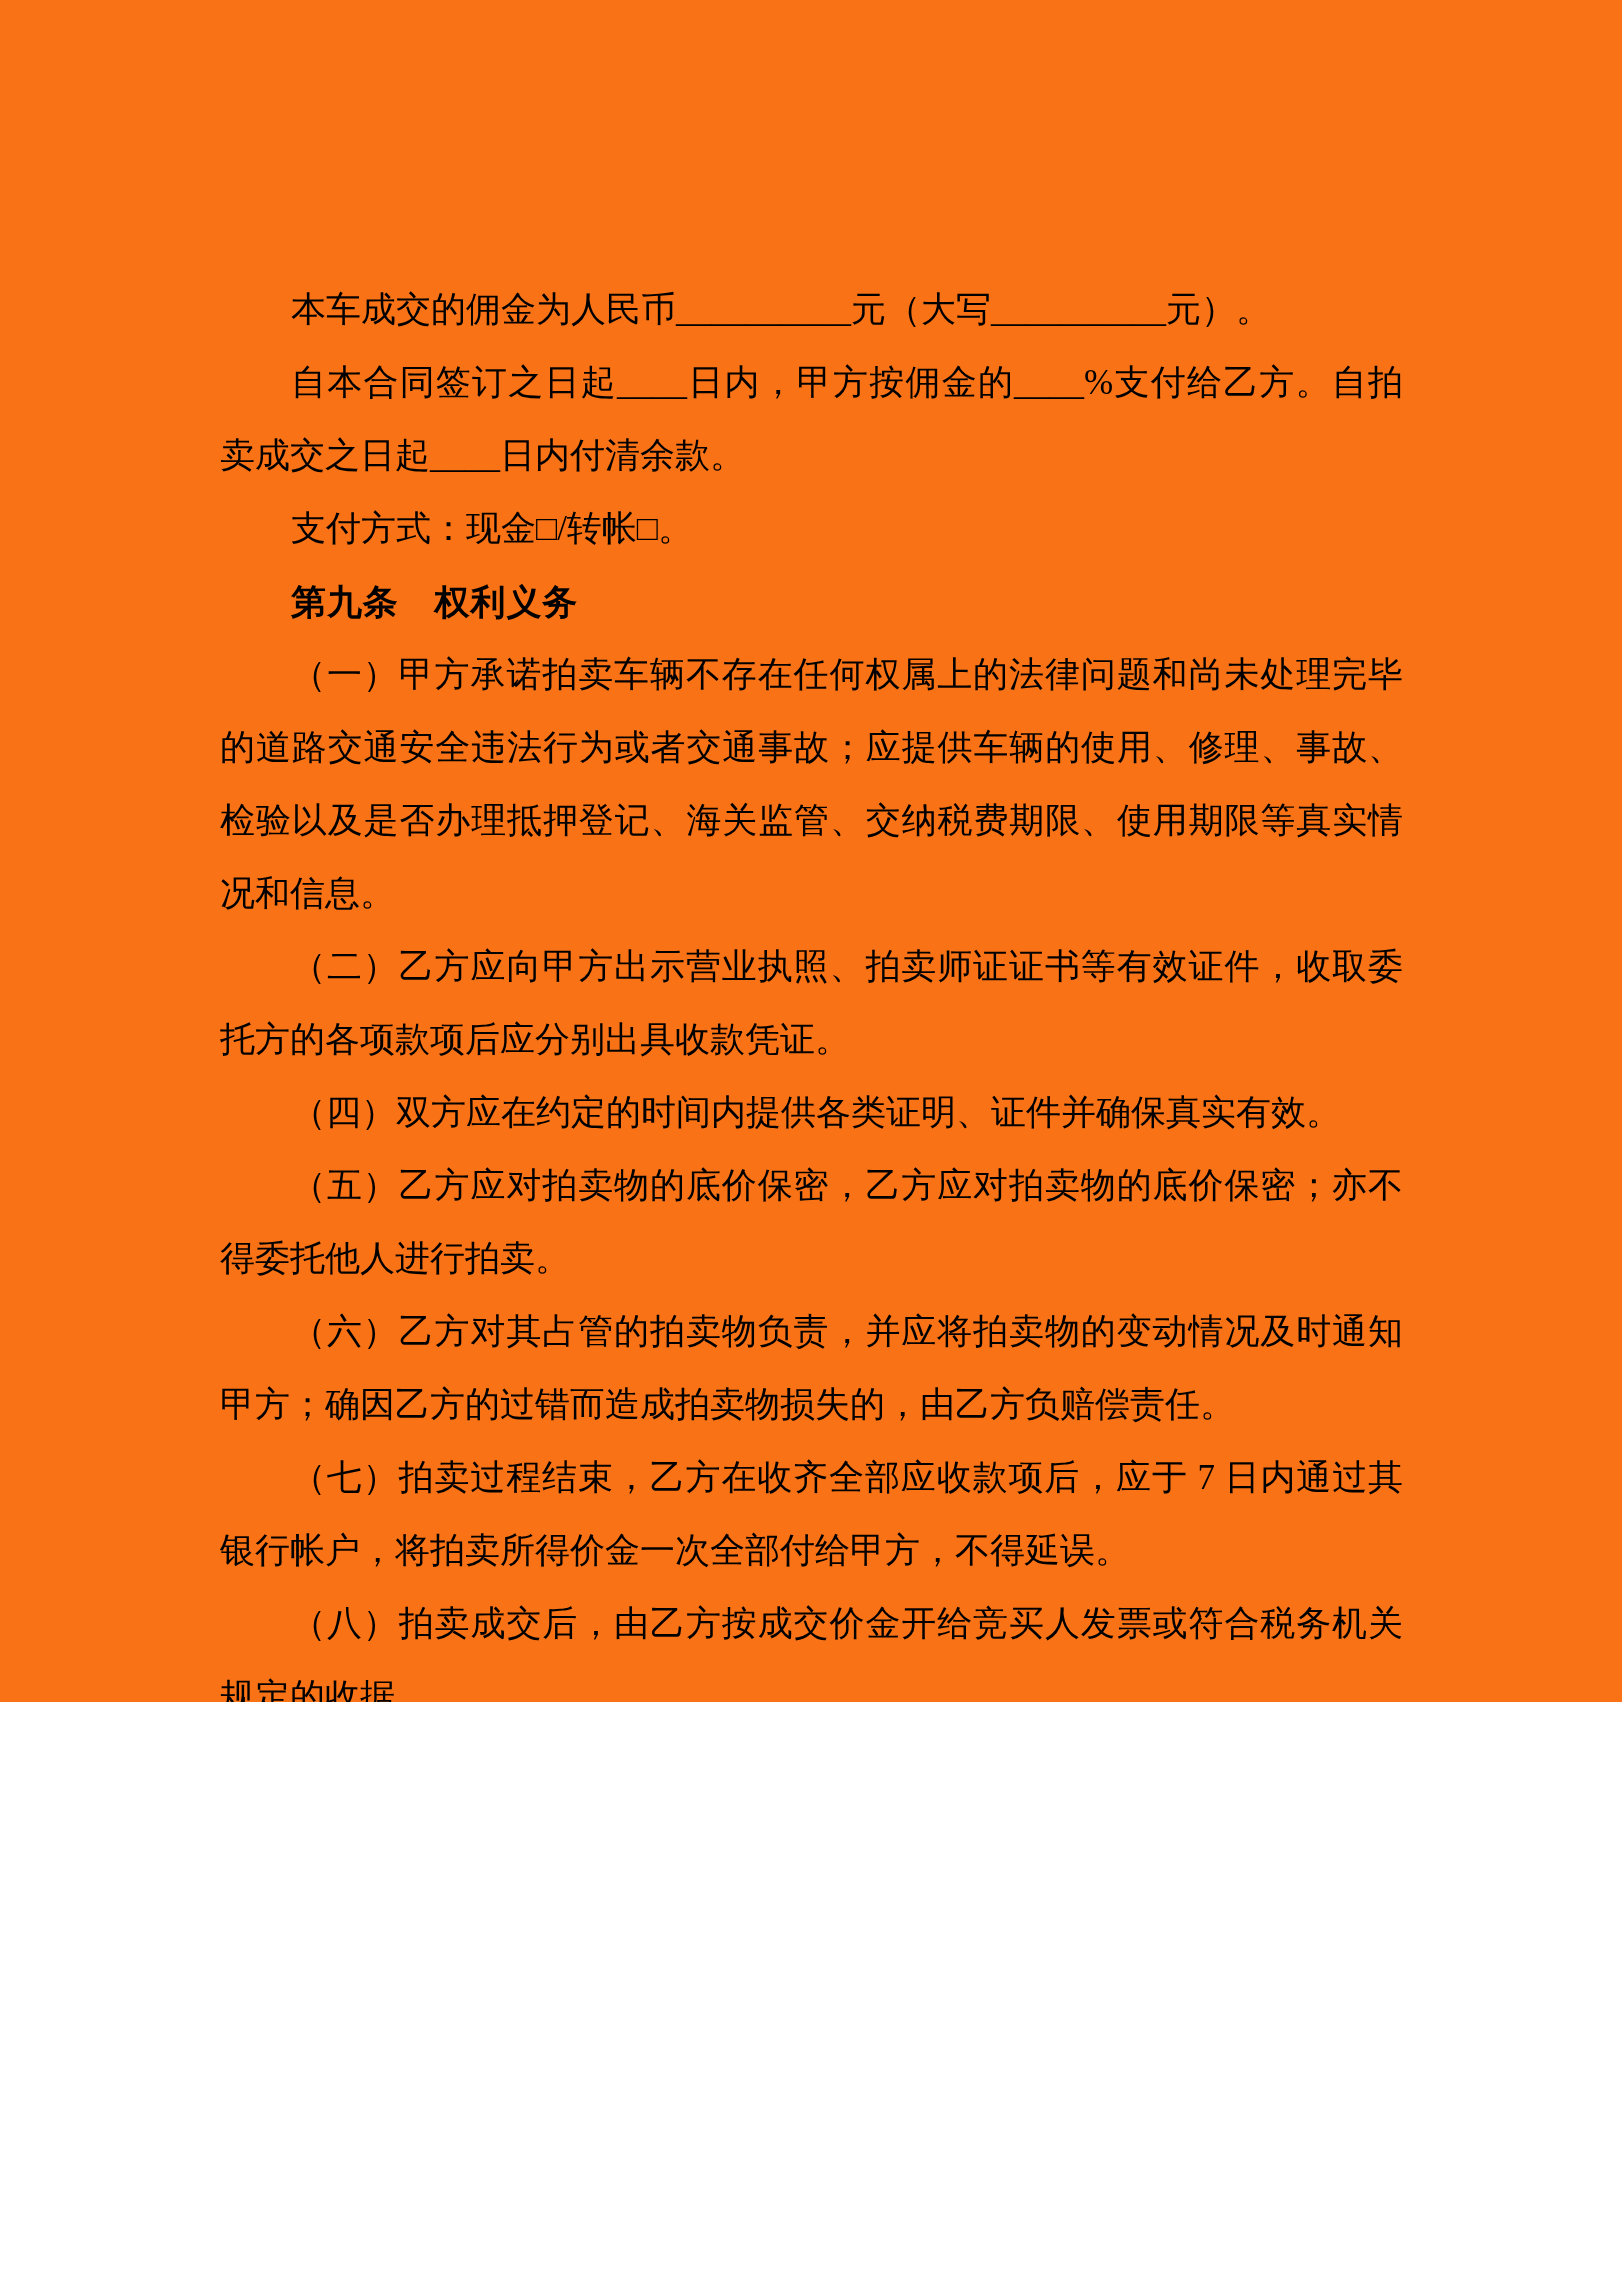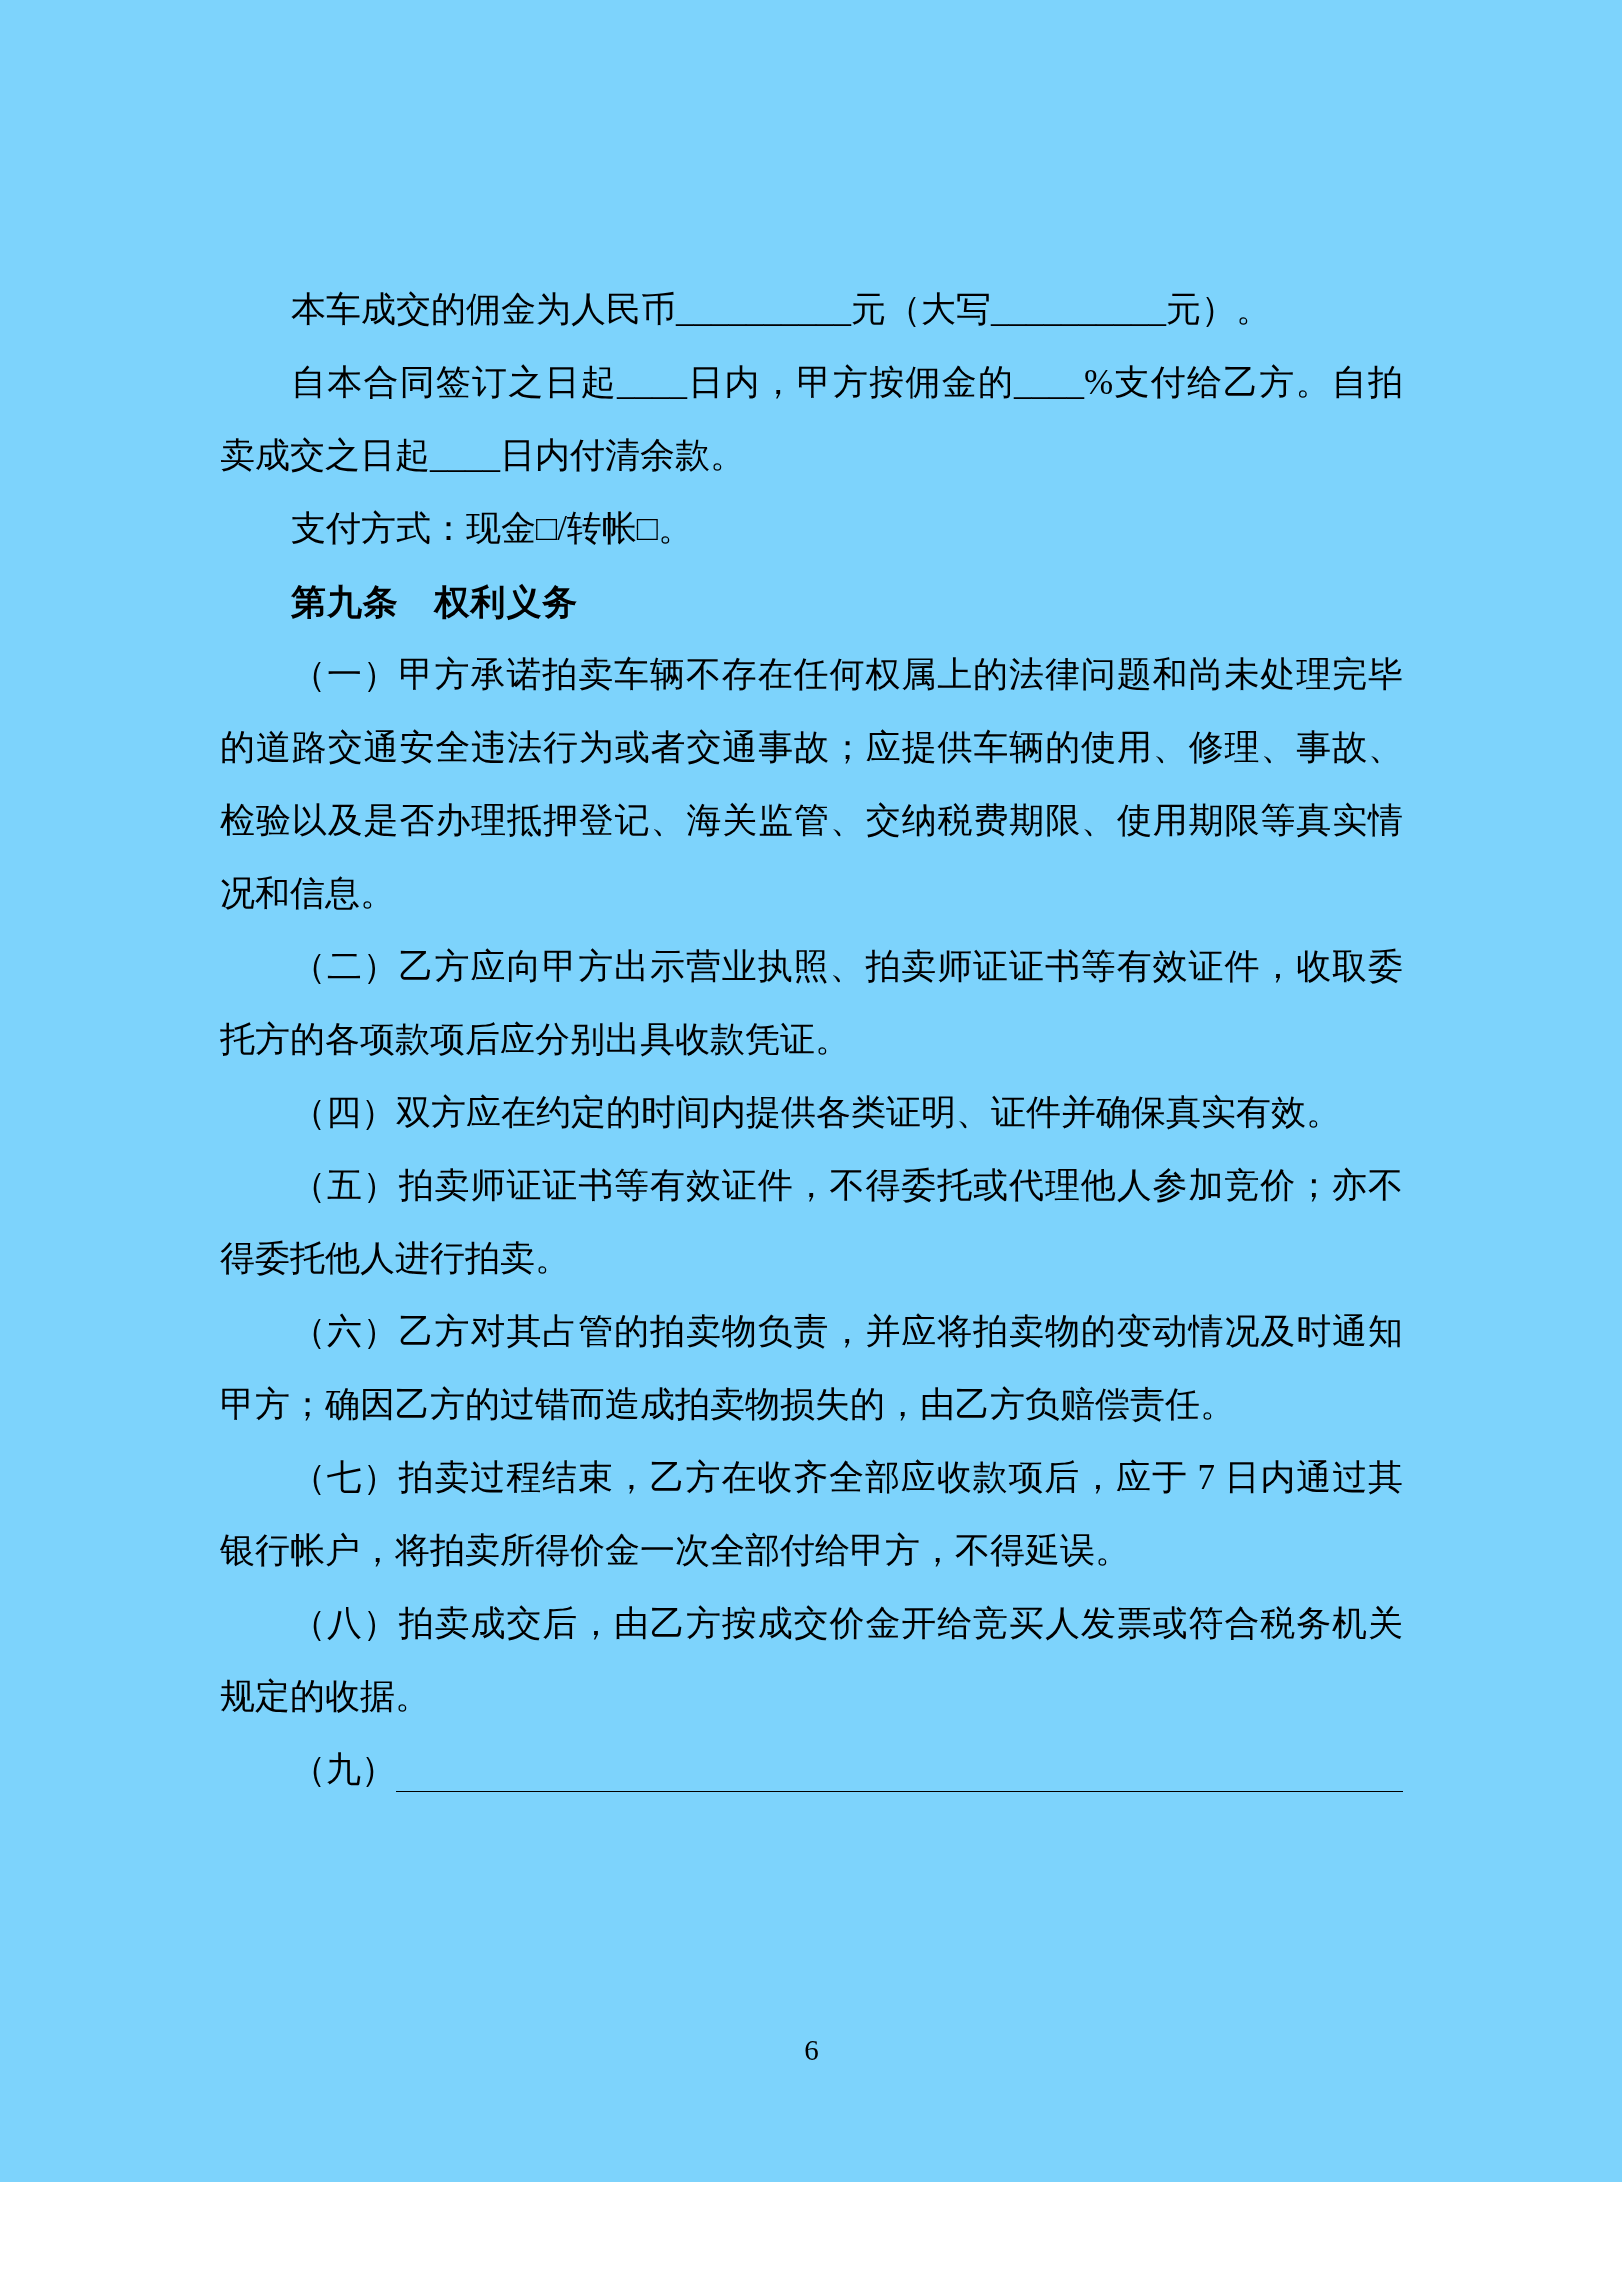--- a/index.html
+++ b/index.html
@@ -3,22 +3,22 @@
 <meta charset="utf-8">
 <style>
   html, body {
     margin: 0;
     padding: 0;
     background: #ffffff;
   }
   .page {
     position: relative;
     width: 1623px;
-    height: 2182px;
-    background: #7dd3fc;
+    height: 1702px;
+    background: #f97316;
     box-sizing: border-box;
     padding: 273px 220px 0 220px;
     font-family: "Liberation Serif", "DejaVu Serif", serif;
     font-size: 35px;
     line-height: 73px;
     color: #000000;
     overflow: hidden;
   }
   .para {
     margin: 0;
@@ -73,21 +73,21 @@
 
   <p class="heading">第九条　权利义务</p>
 
   <p class="para">（一）甲方承诺拍卖车辆不存在任何权属上的法律问题和尚未处理完毕的道路交通安全违法行为或者交通事故；应提供车辆的使用、修理、事故、检验以及是否办理抵押登记、海关监管、交纳税费期限、使用期限等真实情况和信息。</p>
 
   <p class="para">（二）乙方应向甲方出示营业执照、拍卖师证证书等有效证件，收取委托方的各项款项后应分别出具收款凭证。</p>
 
 
   <p class="para">（四）双方应在约定的时间内提供各类证明、证件并确保真实有效。</p>
 
-  <p class="para">（五）拍卖师证证书等有效证件，不得委托或代理他人参加竞价；亦不得委托他人进行拍卖。</p>
+  <p class="para">（五）乙方应对拍卖物的底价保密，乙方应对拍卖物的底价保密；亦不得委托他人进行拍卖。</p>
 
   <p class="para">（六）乙方对其占管的拍卖物负责，并应将拍卖物的变动情况及时通知甲方；确因乙方的过错而造成拍卖物损失的，由乙方负赔偿责任。</p>
 
   <p class="para">（七）拍卖过程结束，乙方在收齐全部应收款项后，应于 7 日内通过其银行帐户，将拍卖所得价金一次全部付给甲方，不得延误。</p>
 
   <p class="para">（八）拍卖成交后，由乙方按成交价金开给竞买人发票或符合税务机关规定的收据。</p>
 
   <p class="para blank-row">
     <span class="label">（九）</span>
       <span class="fill-line"></span>

